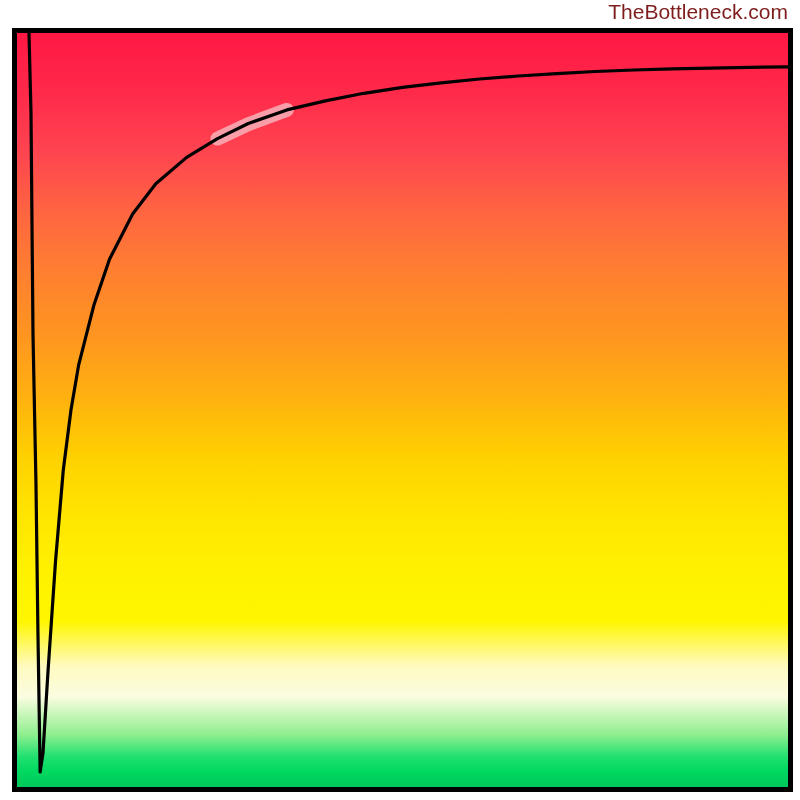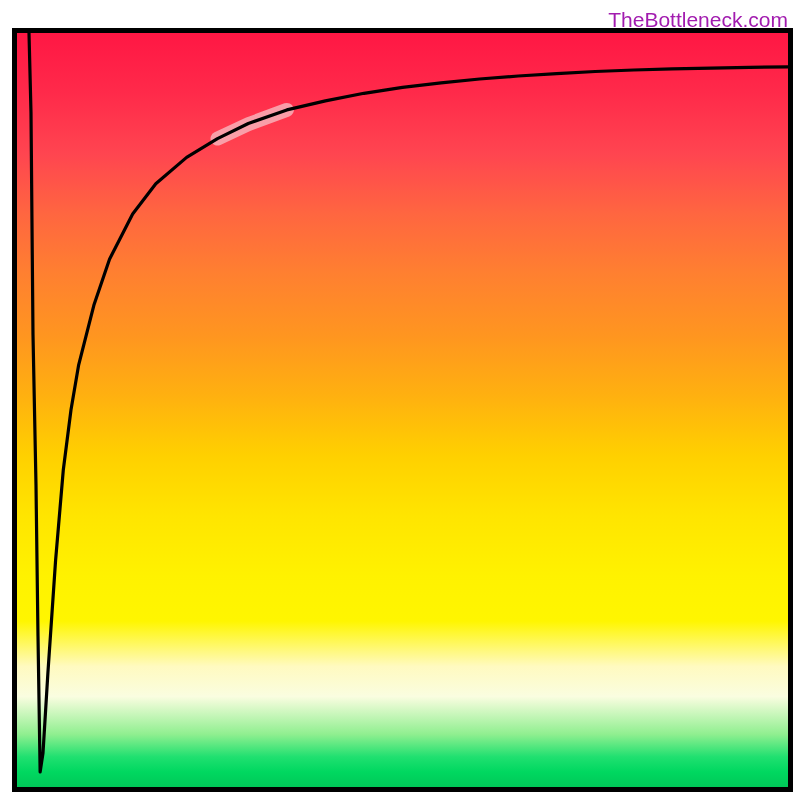--- a/index.html
+++ b/index.html
@@ -9,23 +9,23 @@
     }
     body {
       width: 800px;
       height: 800px;
       background: #ffffff;
       font-family: Arial, Helvetica, sans-serif;
       position: relative;
     }
     .watermark {
       position: absolute;
-      top: 8px;
+      top: 0;
       right: 12px;
-      color: #a21caf;
+      color: #7f1d1d;
       font-size: 21px;
       font-weight: normal;
       z-index: 10;
     }
     .chart-wrap {
       position: absolute;
       top: 0;
       left: 0;
       width: 800px;
       height: 800px;

